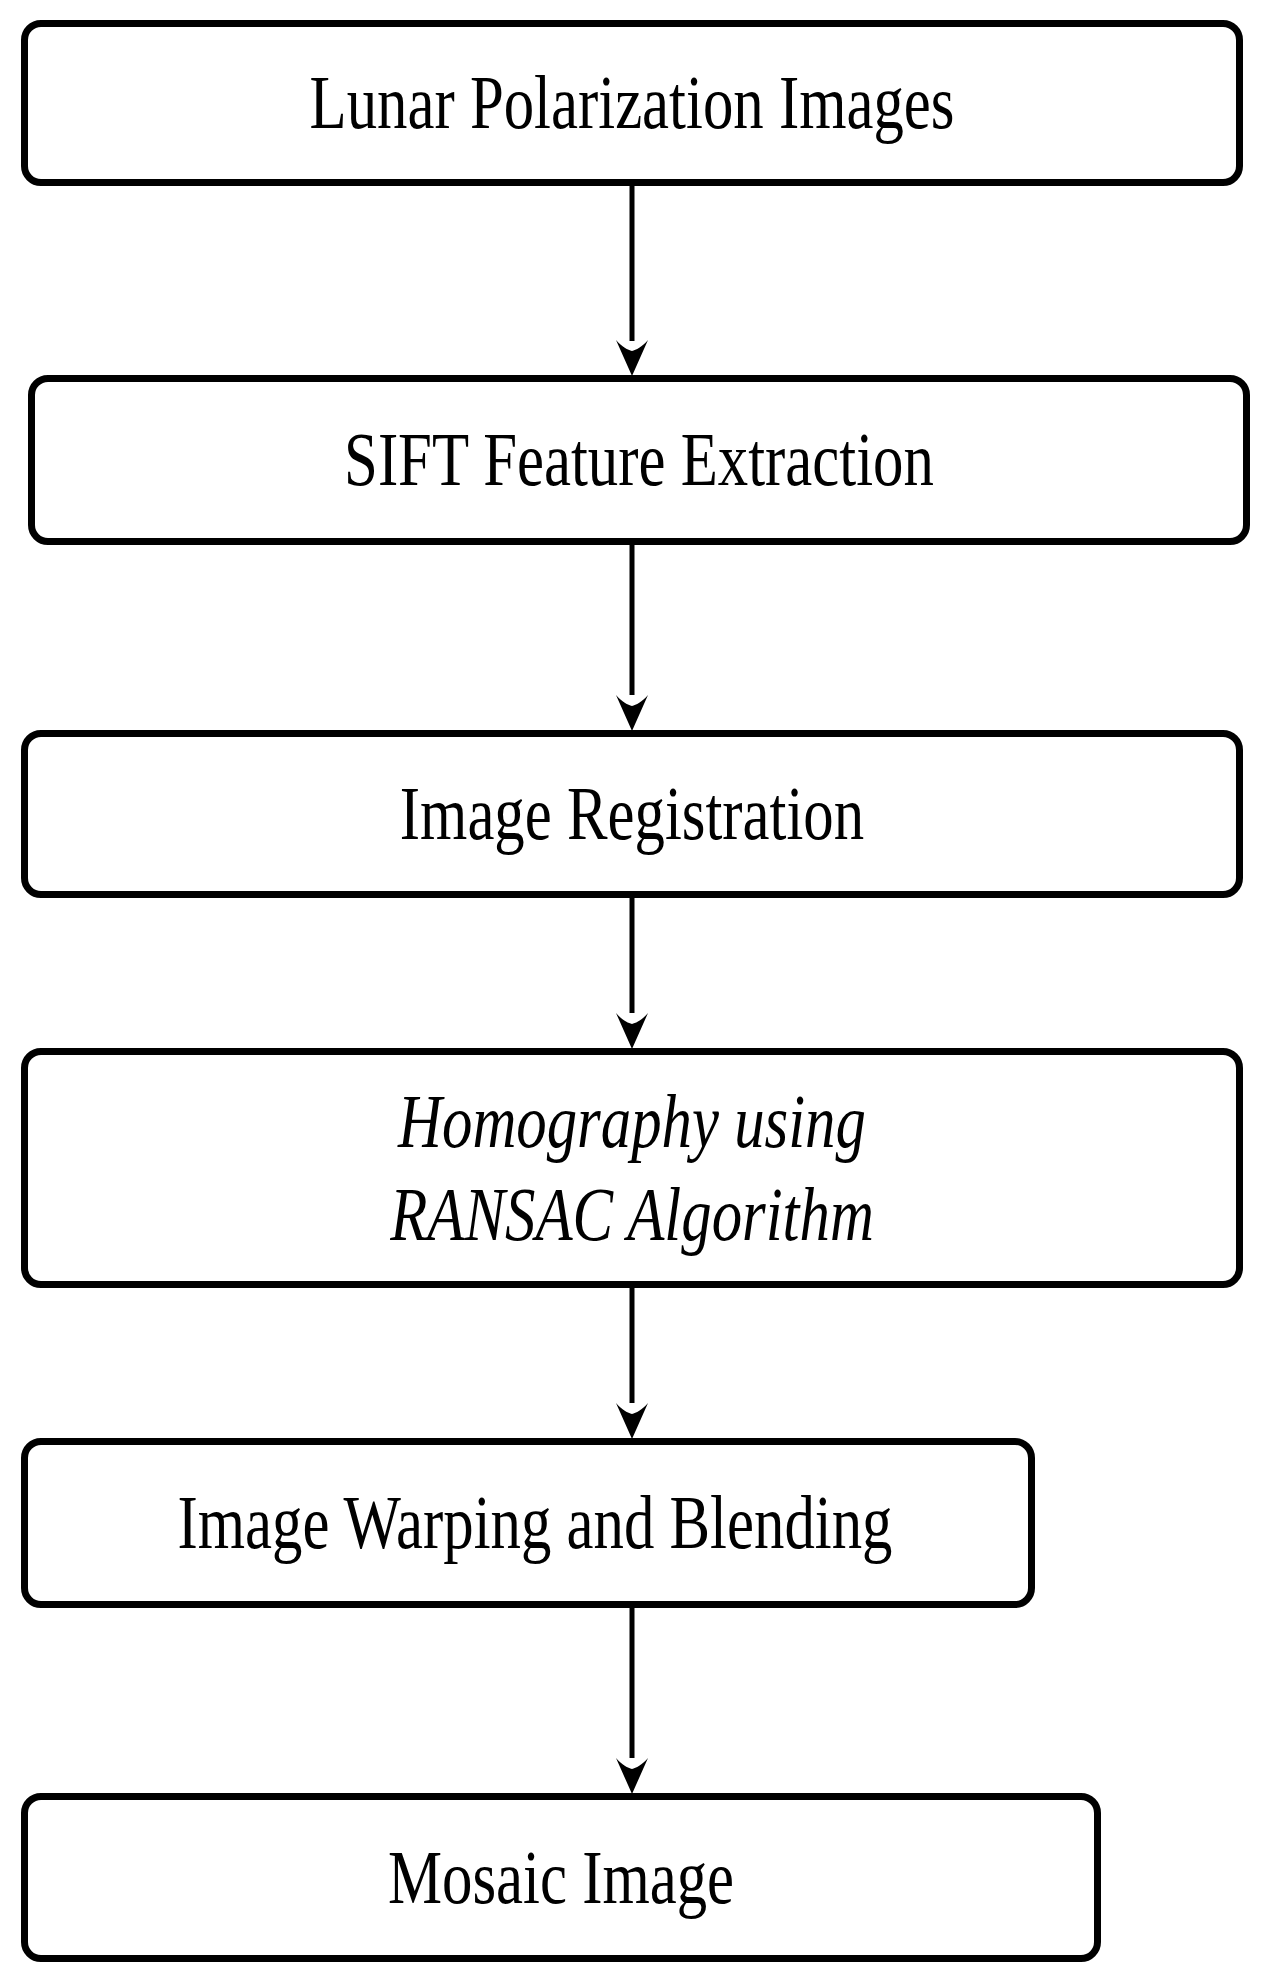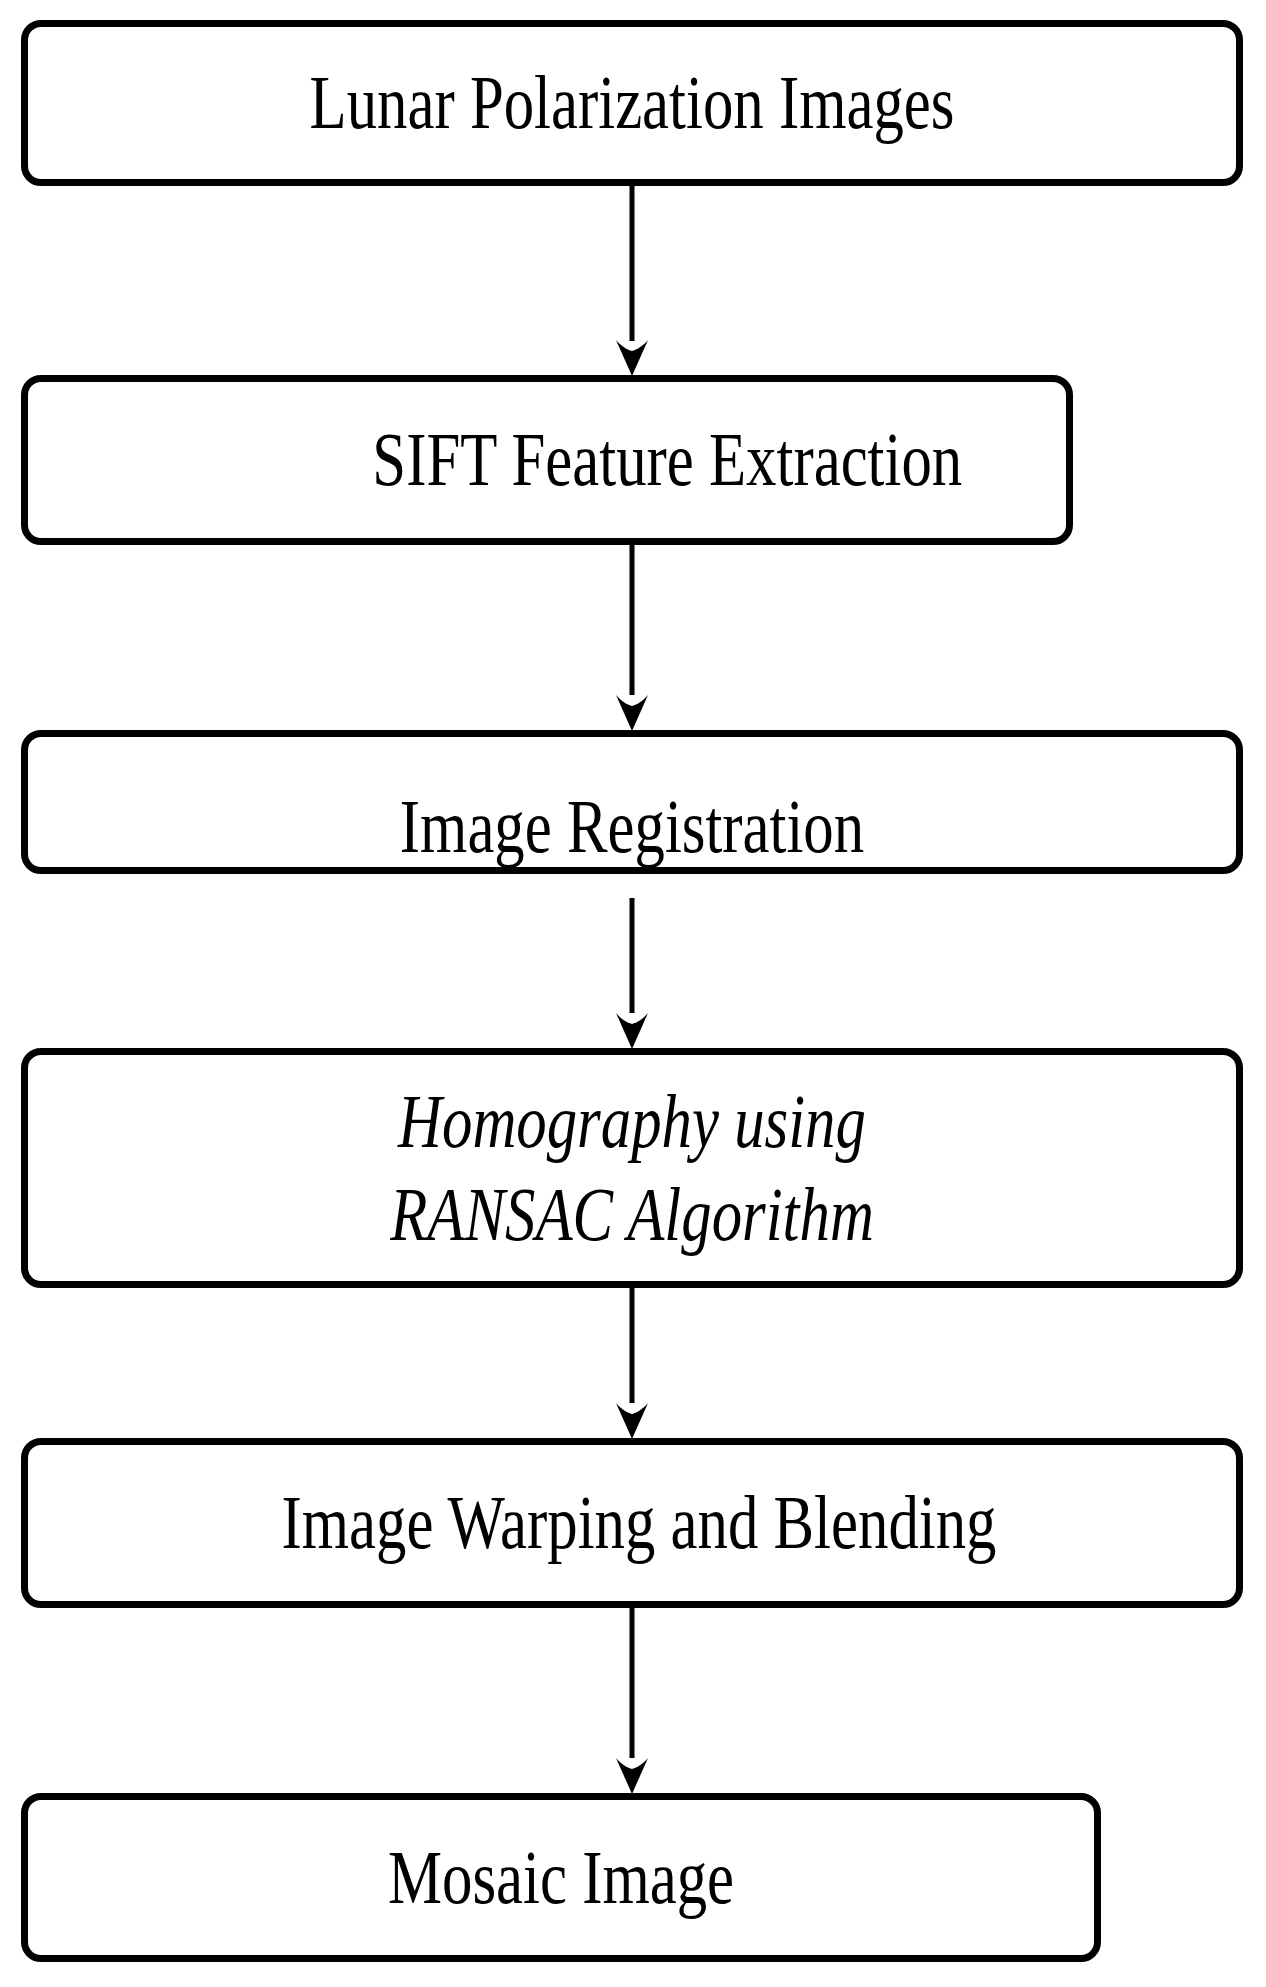--- a/index.html
+++ b/index.html
@@ -94,34 +94,34 @@
     <g>
       <line x1="632" y1="1608" x2="632" y2="1758" stroke="#000000" stroke-width="5"></line>
       <use href="#barb-arrowhead" x="632" y="1794"></use>
     </g>
   </svg>
 
   <div class="node" style="left:21px; top:20px; width:1222px; height:166px;">
     <span class="node-label">Lunar Polarization Images</span>
   </div>
 
-  <div class="node" style="left:21px; top:375px; width:1052px; height:170px;text-align:right;">
+  <div class="node" style="left:28px; top:375px; width:1222px; height:170px;">
     <span class="node-label">SIFT Feature Extraction</span>
   </div>
 
-  <div class="node" style="left:21px; top:730px; width:1222px; height:144px;align-items:flex-end;">
+  <div class="node" style="left:21px; top:730px; width:1222px; height:168px;">
     <span class="node-label">Image Registration</span>
   </div>
 
   <div class="node two-line" style="left:21px; top:1048px; width:1222px; height:240px;font-style:italic;">
     <span class="node-label">Homography using
 RANSAC Algorithm</span>
   </div>
 
-  <div class="node" style="left:21px; top:1438px; width:1222px; height:170px;padding-left:14px;">
+  <div class="node" style="left:21px; top:1438px; width:1014px; height:170px;padding-left:14px;">
     <span class="node-label">Image Warping and Blending</span>
   </div>
 
   <div class="node" style="left:21px; top:1793px; width:1080px; height:169px;">
     <span class="node-label">Mosaic Image</span>
   </div>
 
 </div>
 
 </body></html>

